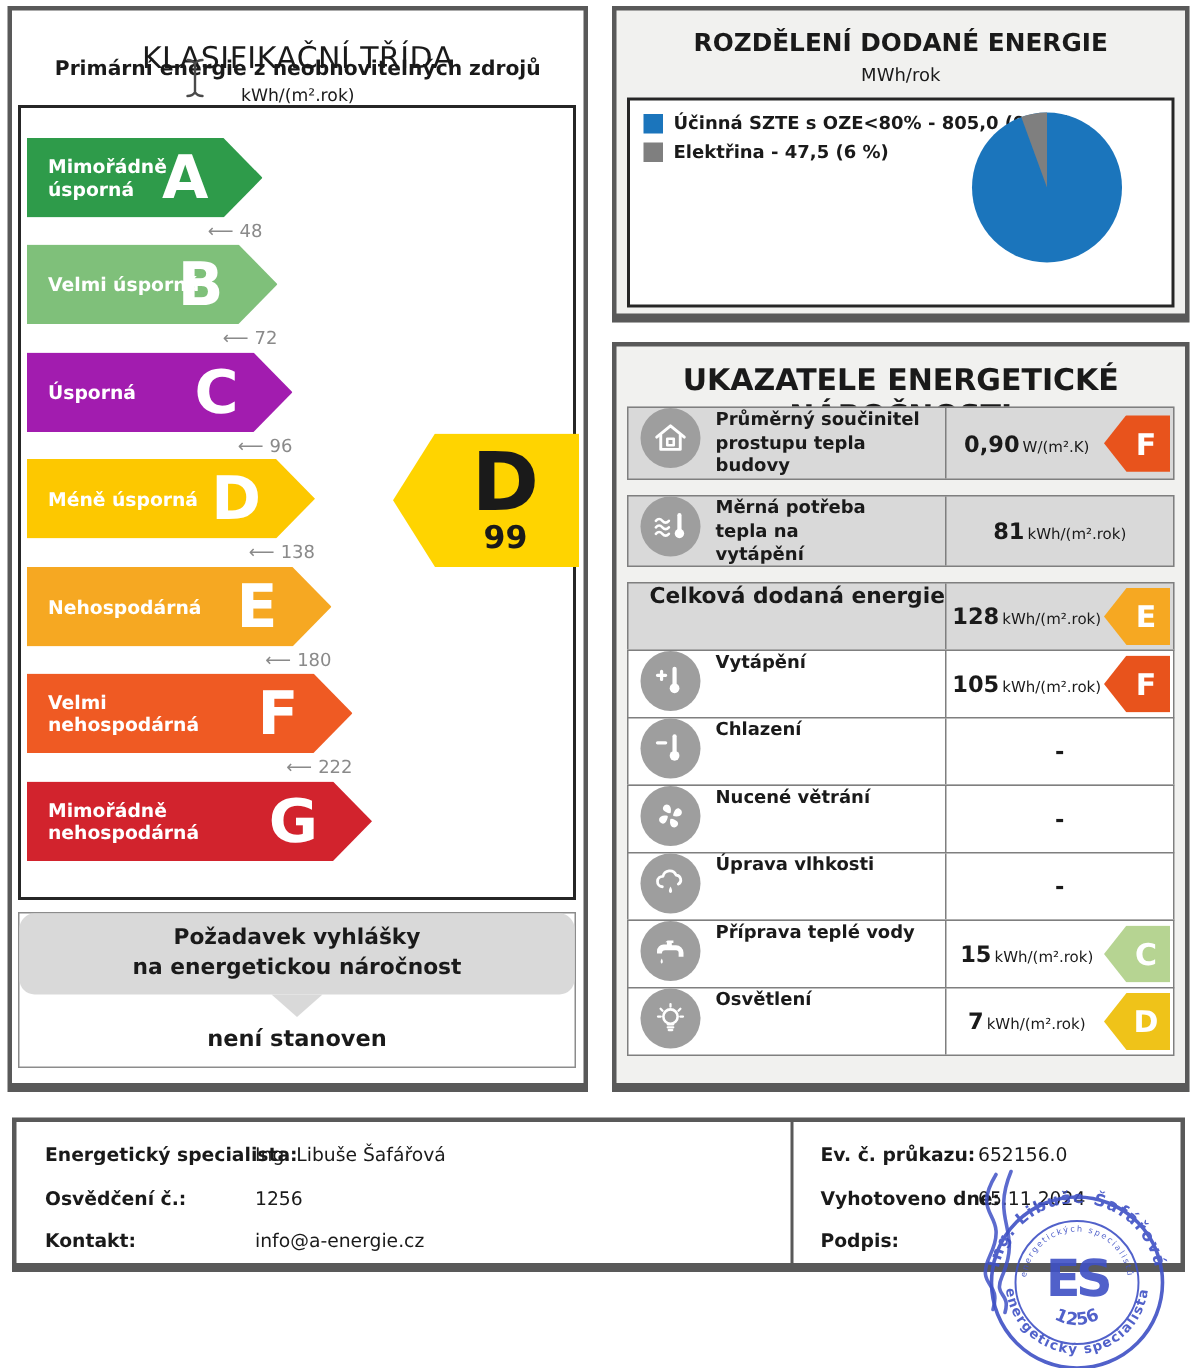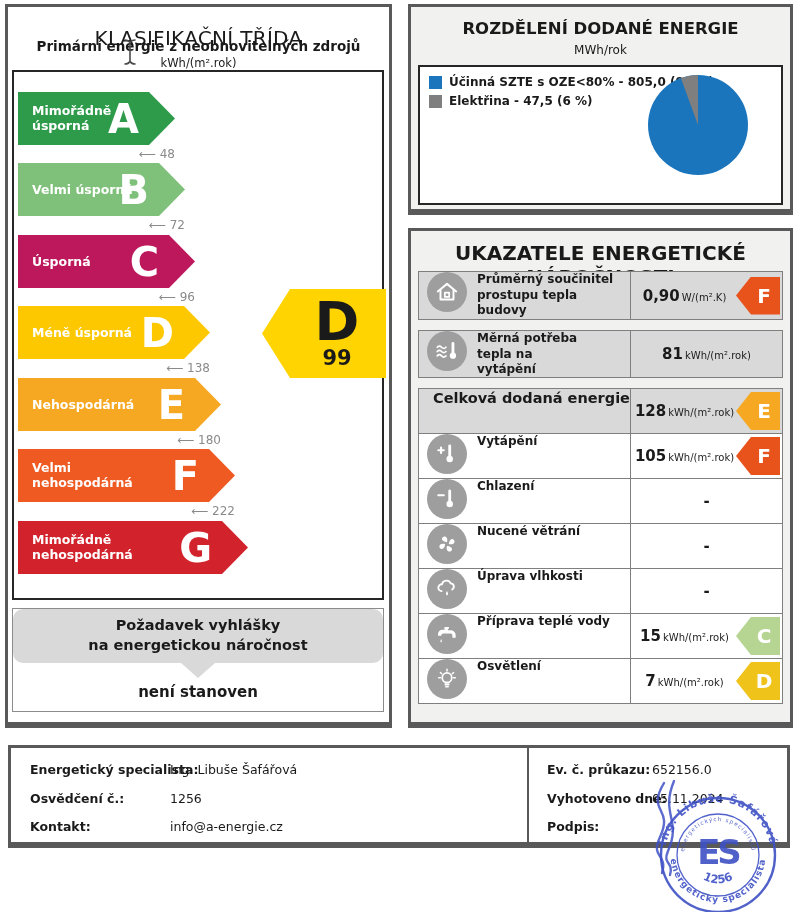--- a/index.html
+++ b/index.html
@@ -103,21 +103,21 @@
         <span class="cls-letter">A</span>
       </div>
       <div class="cls-th t0"><span class="glyph">⟵</span><span>48</span></div>
 
       <div class="cls-arrow c1" style="background: rgb(127, 192, 122);">
         <span class="cls-label">Velmi úsporná</span>
         <span class="cls-letter">B</span>
       </div>
       <div class="cls-th t1"><span class="glyph">⟵</span><span>72</span></div>
 
-      <div class="cls-arrow c2" style="background: #be185d;">
+      <div class="cls-arrow c2" style="background: #a21caf;">
         <span class="cls-label">Úsporná</span>
         <span class="cls-letter">C</span>
       </div>
       <div class="cls-th t2"><span class="glyph">⟵</span><span>96</span></div>
 
       <div class="cls-arrow c3" style="background: rgb(253, 200, 0);">
         <span class="cls-label">Méně úsporná</span>
         <span class="cls-letter">D</span>
       </div>
       <div class="cls-th t3"><span class="glyph">⟵</span><span>138</span></div>

